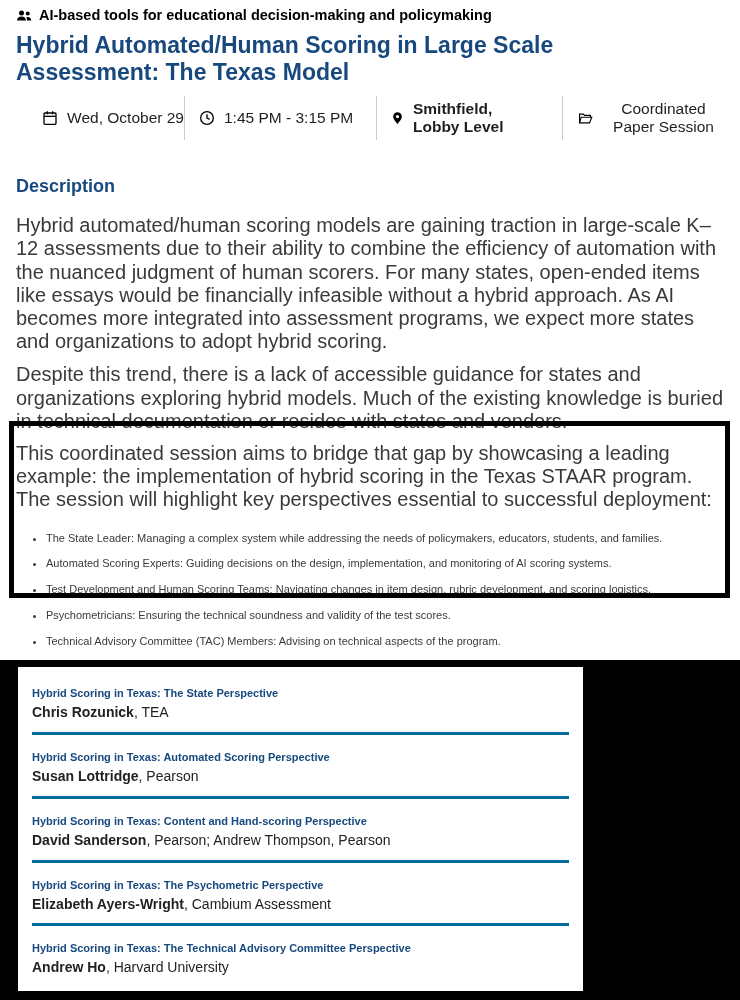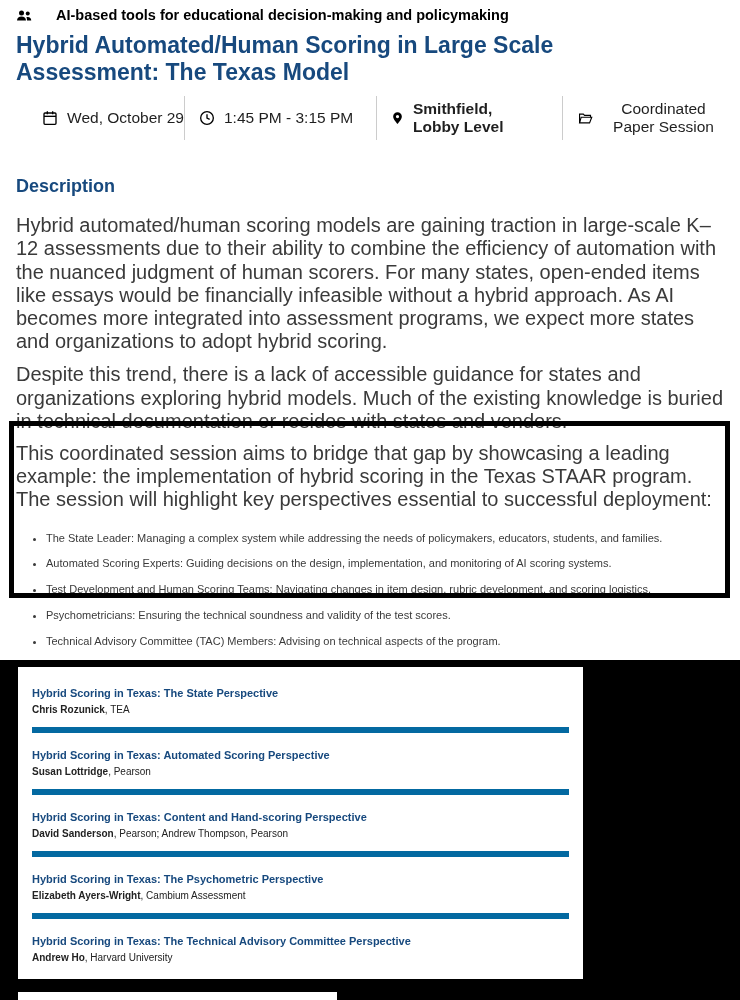--- a/index.html
+++ b/index.html
@@ -7,21 +7,21 @@
   .page {
     position:relative;
     width:740px; height:1000px;
     background:#ffffff;
     font-family:"Liberation Sans", sans-serif;
     color:#1f1f1f;
     overflow:hidden;
     display:flex; flex-direction:column;
   }
   
-  .track-row { display:flex; align-items:center; gap:24px; padding:7px 16px 0 16px; }
+  .track-row { display:flex; align-items:center; gap:7px; padding:7px 16px 0 16px; }
   .track-row .icon { display:inline-flex; color:#000; }
   .track-label { font-size:14.5px; font-weight:bold; color:#000; }
 
   
   .session-title {
     margin:9px 16px 0 16px;
     max-width:650px;
     font-size:23px; font-weight:bold; line-height:1.18;
     color:#17497E;
   }
@@ -48,23 +48,23 @@
   .content p { margin-top:17px; font-size:20px; line-height:1.16; color:#3a3a3a; }
   .content p + p { margin-top:10px; }
   .content p.p3 { margin-top:9px; }
   .content ul { margin:20px 0 12px 0; padding-left:30px; }
   .content li { font-size:11px; line-height:1.16; color:#3a3a3a; margin-bottom:13px; }
 
   
   .black-section { flex:1; background:#000000; padding:7px 0 0 18px; }
   .papers-card { width:565px; background:#ffffff; padding:4px 14px; }
   .paper-entry { padding:12px 0 11px 0; }
-  .paper-entry + .paper-entry { border-top:6px solid #0369a1; }
+  .paper-entry + .paper-entry { border-top:3px solid #0369a1; }
   .paper-title { font-size:11px; font-weight:bold; color:#17497E; text-decoration:none; display:inline-block; line-height:1.2; }
-  .paper-authors { margin-top:3px; font-size:10px; color:#222; line-height:1.2; }
+  .paper-authors { margin-top:3px; font-size:14px; color:#222; line-height:1.2; }
   .paper-authors .lead { font-weight:bold; }
 
   .discussant-card { width:319px; background:#ffffff; margin-top:13px; padding:6px 12px 9px 12px; }
   .discussant-label { font-size:12.5px; color:#707070; }
 
   
   .highlight-box {
     position:absolute; left:9px; top:421px;
     width:721px; height:177px;
     border:5px solid #000000;

